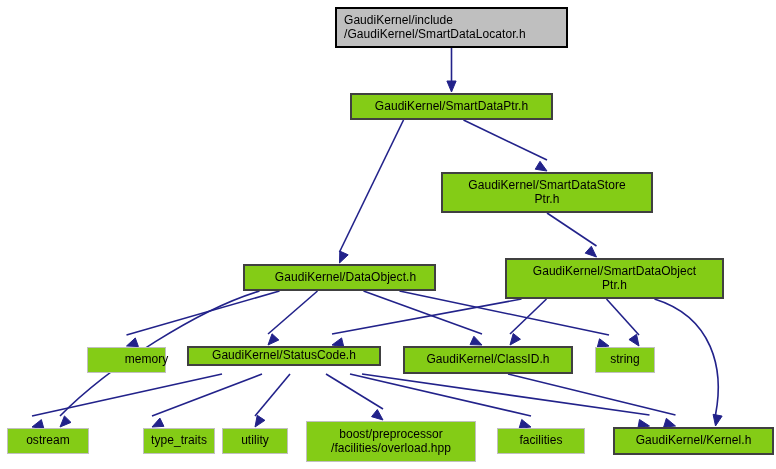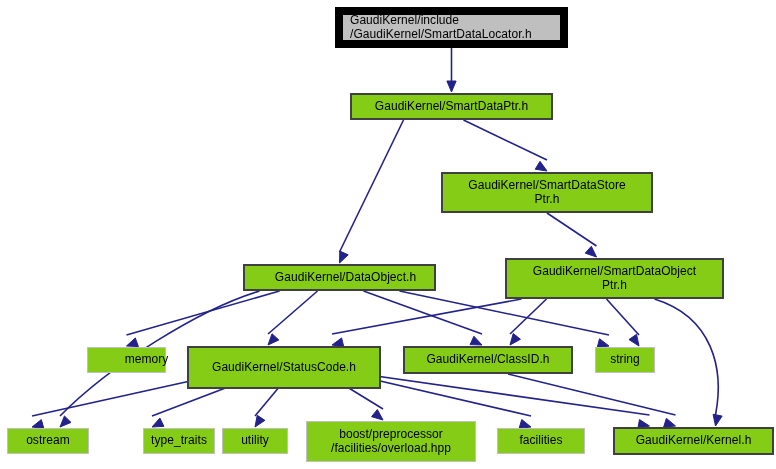--- a/index.html
+++ b/index.html
@@ -36,21 +36,21 @@
     border: 1px solid #c0c0c0;
     white-space: pre-line;
     letter-spacing: 0.05px;
     padding: 0 3px;
   }
   .node-box.strong {
     border: 2px solid #404040;
   }
   .node-box.current {
     background: #bfbfbf;
-    border: 8px solid #000000;
+    border: 2px solid #000000;
     justify-content: flex-start;
     text-align: left;
     padding-left: 7px;
   }
   .edge-line {
     fill: none;
     stroke: #22228a;
     stroke-width: 1.6;
   }
   .edge-head {
@@ -108,21 +108,21 @@
   <div id="nodes-layer">
       <div class="node-box current" style="left: 335px; top: 7px; width: 233px; height: 41px;">GaudiKernel/include
 /GaudiKernel/SmartDataLocator.h</div>
       <div class="node-box strong" style="left: 350px; top: 93px; width: 203px; height: 27px;">GaudiKernel/SmartDataPtr.h</div>
       <div class="node-box strong" style="left: 441px; top: 172px; width: 212px; height: 41px;">GaudiKernel/SmartDataStore
 Ptr.h</div>
       <div class="node-box strong" style="left: 243px; top: 264px; width: 193px; height: 27px; padding-left: 15px;">GaudiKernel/DataObject.h</div>
       <div class="node-box strong" style="left: 505px; top: 258px; width: 219px; height: 41px;">GaudiKernel/SmartDataObject
 Ptr.h</div>
       <div class="node-box" style="left: 87px; top: 347px; width: 79px; height: 26px; padding-left: 43px;">memory</div>
-      <div class="node-box strong" style="left: 187px; top: 346px; width: 194px; height: 43px;">GaudiKernel/StatusCode.h</div>
+      <div class="node-box strong" style="left: 187px; top: 346px; width: 194px; height: 20px;">GaudiKernel/StatusCode.h</div>
       <div class="node-box strong" style="left: 403px; top: 346px; width: 170px; height: 28px;">GaudiKernel/ClassID.h</div>
       <div class="node-box" style="left: 595px; top: 347px; width: 60px; height: 26px;">string</div>
       <div class="node-box" style="left: 7px; top: 428px; width: 82px; height: 26px;">ostream</div>
       <div class="node-box" style="left: 106px; top: 428px; width: 72px; height: 26px; margin-left: 37px;">type_traits</div>
       <div class="node-box" style="left: 222px; top: 428px; width: 66px; height: 26px;">utility</div>
       <div class="node-box" style="left: 306px; top: 421px; width: 170px; height: 41px;">boost/preprocessor
 /facilities/overload.hpp</div>
       <div class="node-box" style="left: 497px; top: 428px; width: 88px; height: 26px;">facilities</div>
       <div class="node-box strong" style="left: 613px; top: 427px; width: 161px; height: 28px;">GaudiKernel/Kernel.h</div>
     </div>

